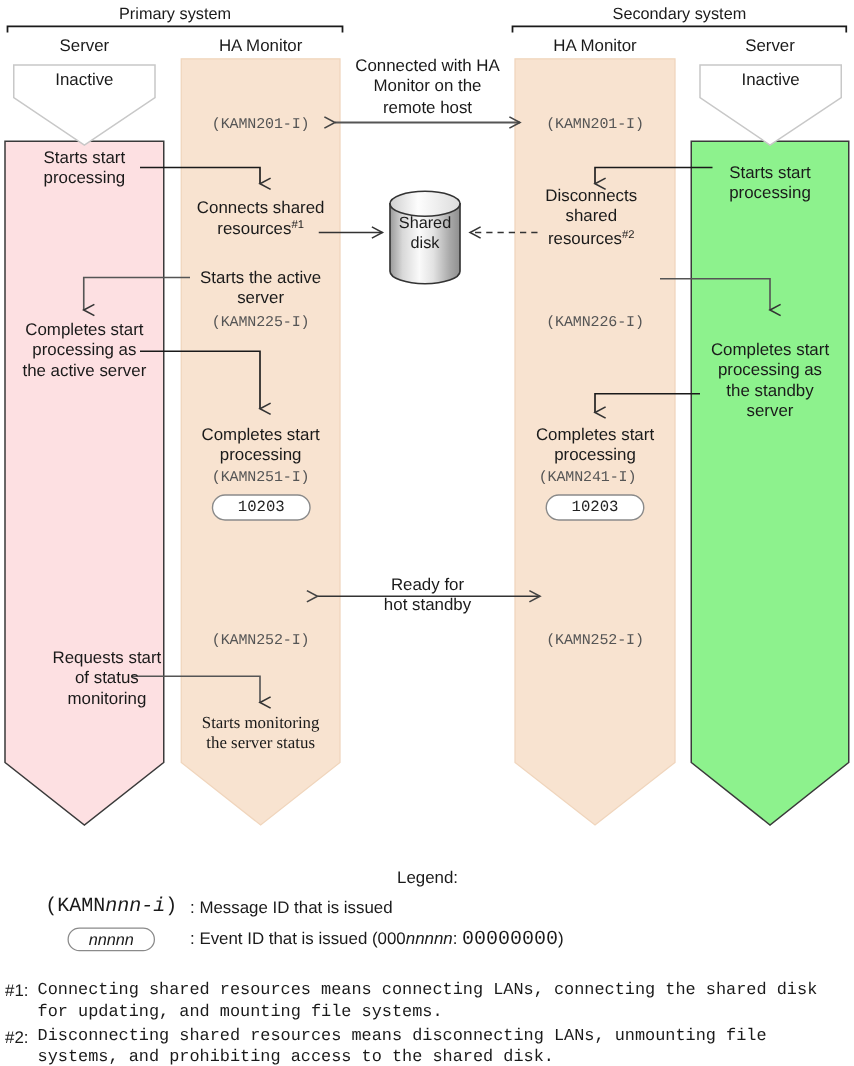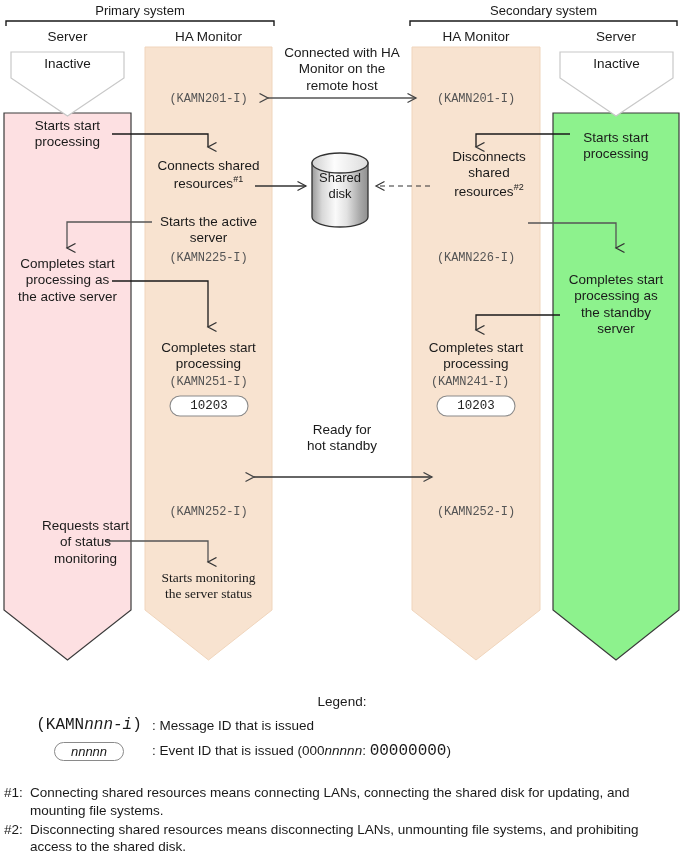--- a/index.html
+++ b/index.html
@@ -82,21 +82,21 @@
   }
   .notes {
     position: absolute;
     left: 4px; top: 784px;
     width: 672px;
     font-size: 13.5px;
     line-height: 1.32;
   }
   .note-row { display: flex; margin-bottom: 1px; }
   .note-tag { width: 26px; flex: none; }
-  .note-body { flex: 1; }
+  .note-body { flex: 1; font-family: Liberation Mono, monospace; }
   .sup { font-size: 9px; vertical-align: super; }
 </style>
 </head>
 <body>
 
 <div class="stage">
 
   <svg class="diagram" viewBox="0 0 683 853">
     <defs>
       <linearGradient id="diskGrad" x1="0" y1="0" x2="1" y2="0">
@@ -178,21 +178,21 @@
 
   <div class="tx inactive" style="left:11px; top:56px; width:113px;">Inactive</div>
   <div class="tx inactive" style="left:560px; top:56px; width:113px;">Inactive</div>
 
   <div class="tx disktext" style="left:312px; top:170px; width:56px;">Shared
 disk</div>
 
   <div class="tx arrowlbl" style="left:274px; top:45px; width:136px;">Connected with HA
 Monitor on the
 remote host</div>
-  <div class="tx arrowlbl" style="left:283px; top:422px; width:118px;text-align:center;">Ready for
+  <div class="tx arrowlbl" style="left:283px; top:460px; width:118px;text-align:center;">Ready for
 hot standby</div>
 
   <div class="tx boxtext" style="left:6px; top:118px; width:123px;">Starts start
 processing</div>
   <div class="tx boxtext" style="left:4px; top:256px; width:127px;">Completes start
 processing as
 the active server</div>
   <div class="tx boxtext" style="left:4px; top:518px; width:123px;margin-left:20px;">Requests start
 of status
 monitoring</div>
@@ -210,21 +210,21 @@
 processing</div>
   <div class="tx msgid" style="left:145px; top:375px; width:127px;">(KAMN251-I)</div>
   <div class="tx eventid" style="left:170px; top:399px; width:78px;">10203</div>
 
   <div class="tx msgid" style="left:145px; top:505px; width:127px;">(KAMN252-I)</div>
   <div class="tx steptext" style="left:143px; top:570px; width:131px;font-family:Liberation Serif, serif;">Starts monitoring
 the server status</div>
 
   <div class="tx msgid" style="left:412px; top:92px; width:128px;">(KAMN201-I)</div>
 
-  <div class="tx steptext" style="left:412px; top:149px; width:154px;"><span>Disconnects
+  <div class="tx steptext" style="left:396px; top:149px; width:154px;"><span>Disconnects
 shared
 resources</span><span class="sup">#2</span></div>
 
   <div class="tx msgid" style="left:412px; top:251px; width:128px;">(KAMN226-I)</div>
 
   <div class="tx steptext" style="left:412px; top:340px; width:128px;">Completes start
 processing</div>
   <div class="tx msgid" style="left:412px; top:375px; width:116px;">(KAMN241-I)</div>
   <div class="tx eventid" style="left:437px; top:399px; width:78px;">10203</div>
 

